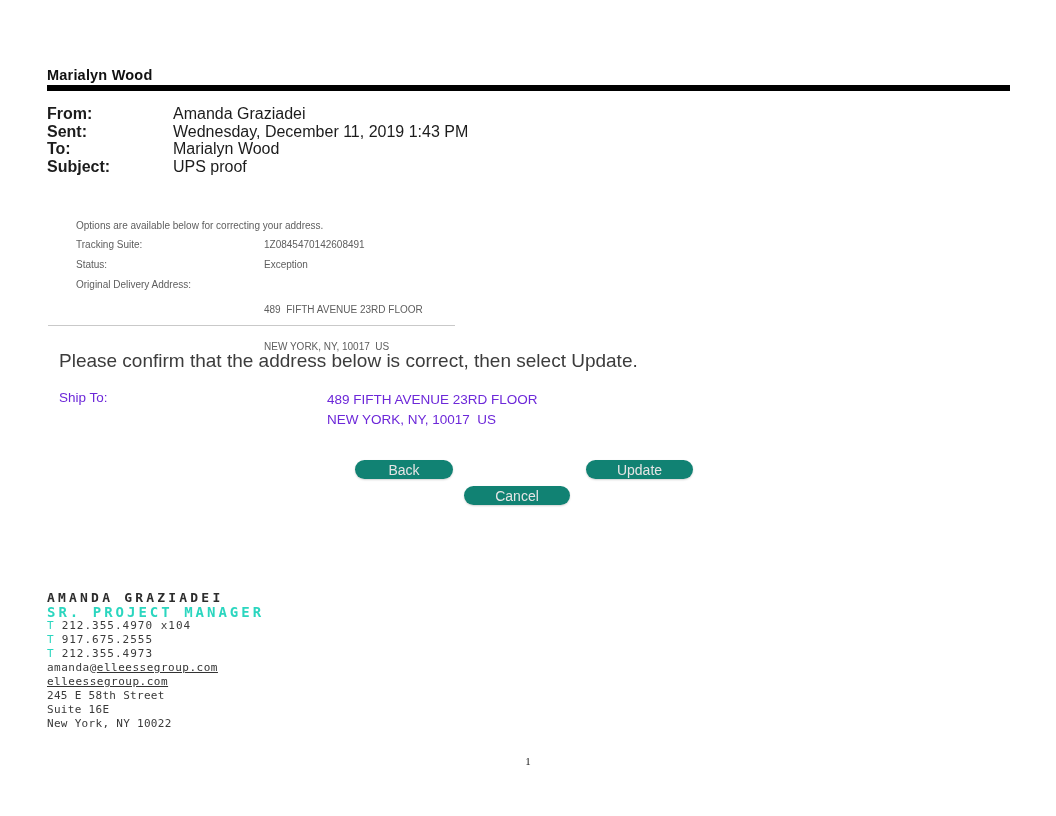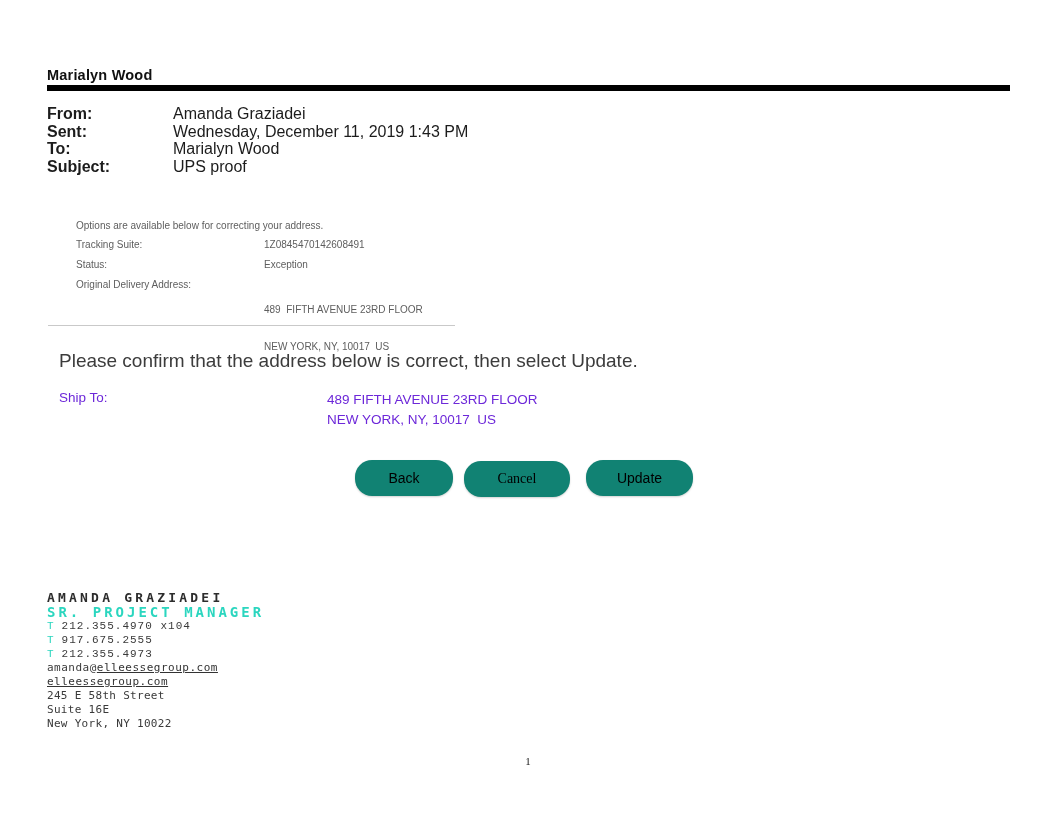--- a/index.html
+++ b/index.html
@@ -102,36 +102,36 @@
   }
   .shipto-value div {
     line-height: 20px;
     white-space: pre-wrap;
   }
 
   
   .btn {
     position: absolute;
     top: 460px;
-    height: 36px;
+    height: 19px;
     border: none;
     border-radius: 17px;
     background: var(--button-teal, #118273);
-    color: #000000;
+    color: #e5e5e5;
     font-family: "Liberation Sans", sans-serif;
     font-size: 14px;
     cursor: pointer;
     box-shadow: 0 1px 2px rgba(0,0,0,0.18);
     display: flex;
     align-items: center;
     justify-content: center;
     width: 98px;
   }
   .btn-back   { left: 355px; width: 98px; }
-  .btn-cancel { left: 464px; width: 106px; top: 461px; font-family: Liberation Serif, serif; }
+  .btn-cancel { left: 464px; width: 106px; top: 486px; }
   .btn-update { left: 586px; width: 107px; }
 
   
   .signature {
     position: absolute;
     left: 47px;
     top: 590px;
     font-family: "DejaVu Sans Mono", monospace;
     color: #3a3a3a;
   }
@@ -146,21 +146,20 @@
     font-size: 14px;
     font-weight: bold;
     letter-spacing: 3px;
     color: var(--signature-teal, #2bd6bf);
     line-height: 14px;
   }
   .sig-phone {
     font-size: 11px;
     letter-spacing: 1px;
     line-height: 14px;
-    font-family: Liberation Mono, monospace;
   }
   .sig-t {
     color: var(--signature-teal, #2bd6bf);
     margin-right: 7px;
   }
   .sig-email, .sig-web {
     font-size: 11px;
     letter-spacing: 0.5px;
     line-height: 14px;
   }

